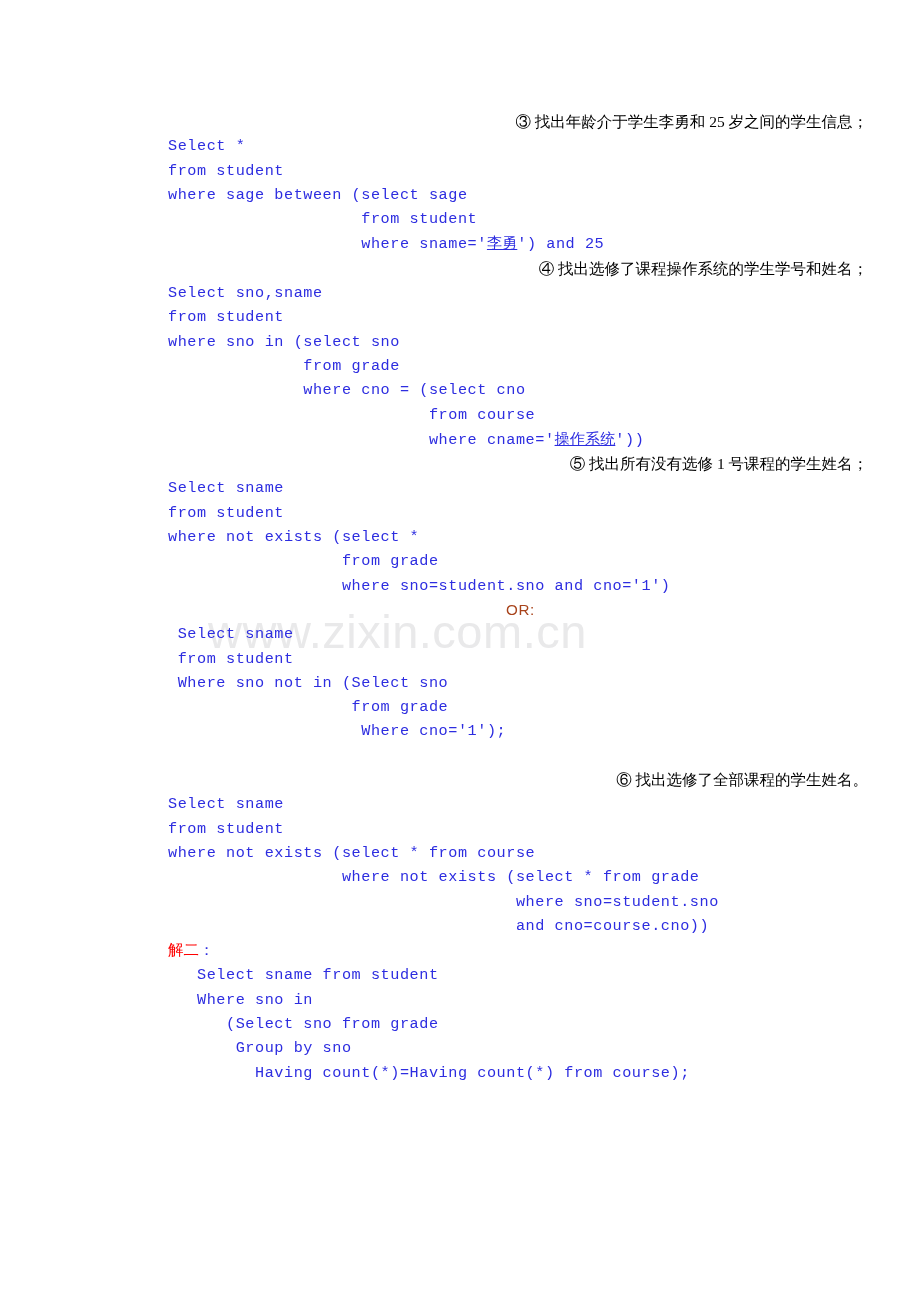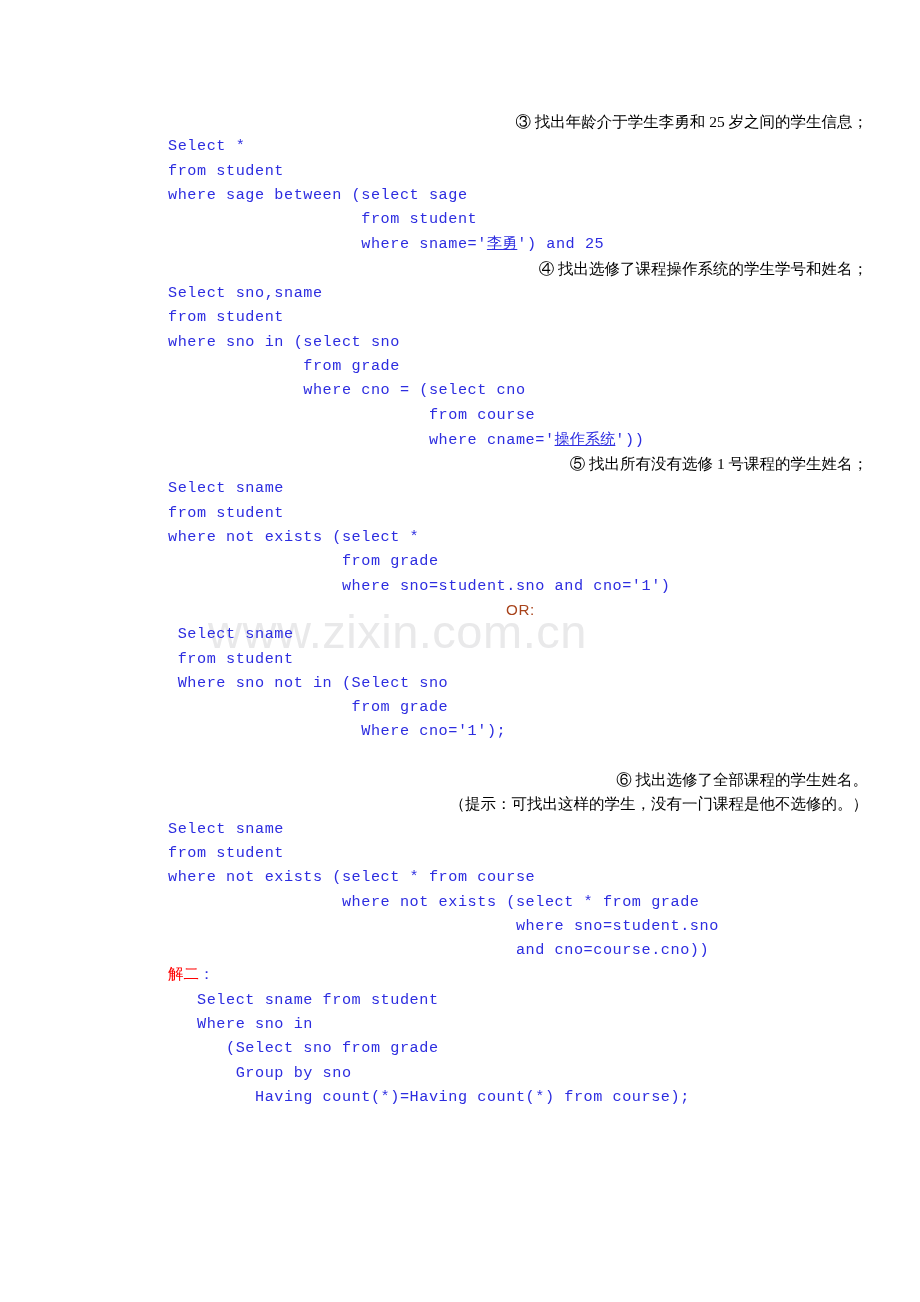--- a/index.html
+++ b/index.html
@@ -132,21 +132,20 @@
       <div class="code-line">                  from grade</div>
       <div class="code-line">                  where sno=student.sno and cno='1')</div>
       <div class="label-or"> OR:</div>
       <div class="code-line"> Select sname</div>
       <div class="code-line"> from student</div>
       <div class="code-line"> Where sno not in (Select sno</div>
       <div class="code-line">                   from grade</div>
       <div class="code-line">                    Where cno='1');</div>
       <div class="blank-line">&nbsp;</div>
       <div class="q-heading">⑥ 找出选修了全部课程的学生姓名。</div>
-      <div class="q-heading">（提示：可找出这样的学生，没有一门课程是他不选修的。）</div>
       <div class="code-line">Select sname</div>
       <div class="code-line">from student</div>
       <div class="code-line">where not exists (select * from course</div>
       <div class="code-line">                  where not exists (select * from grade</div>
       <div class="code-line">                                    where sno=student.sno</div>
       <div class="code-line">                                    and cno=course.cno))</div>
       <div class="label-jie"><span>解二</span><span class="colon">：</span></div>
       <div class="code-line">   Select sname from student</div>
       <div class="code-line">   Where sno in</div>
       <div class="code-line">      (Select sno from grade</div>

